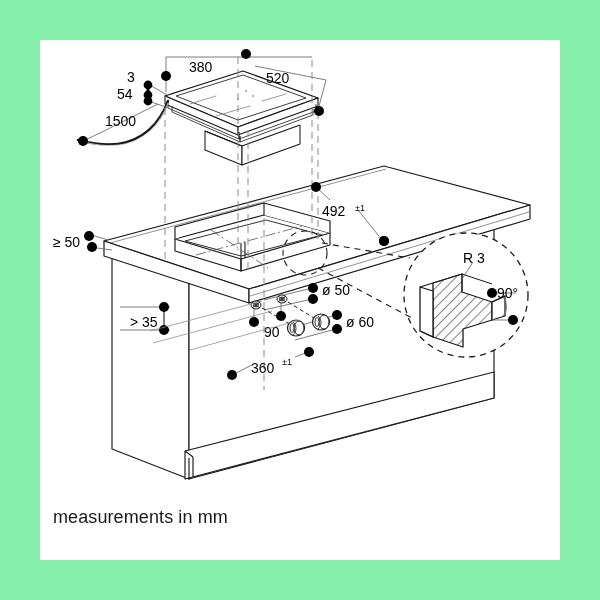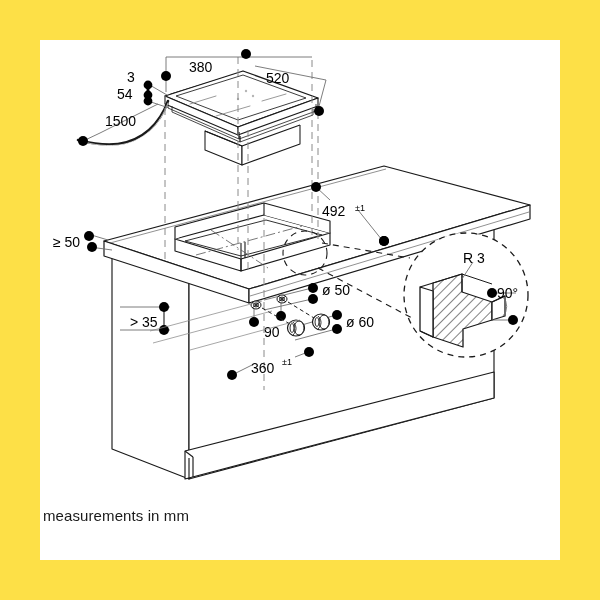--- a/index.html
+++ b/index.html
@@ -10,42 +10,42 @@
   body {
     width: 600px;
     height: 600px;
     font-family: "Liberation Sans", sans-serif;
     overflow: hidden;
   }
   #root {
     position: relative;
     width: 600px;
     height: 600px;
-    background: #fde047;
+    background: #86efac;
   }
   #sheet {
     position: absolute;
     left: 40px;
     top: 40px;
     width: 520px;
     height: 520px;
     background: #ffffff;
   }
   #drawing {
     position: absolute;
     left: 0;
     top: 0;
     width: 600px;
     height: 600px;
   }
   #caption {
     position: absolute;
-    left: 43px;
+    left: 53px;
     top: 507px;
-    font-size: 15px;
+    font-size: 18px;
     color: #1a1a1a;
     letter-spacing: 0.1px;
     white-space: nowrap;
   }
   .dimtext {
     font-size: 14px;
     fill: #000000;
     font-family: "Liberation Sans", sans-serif;
   }
   .dimtext-sup {

